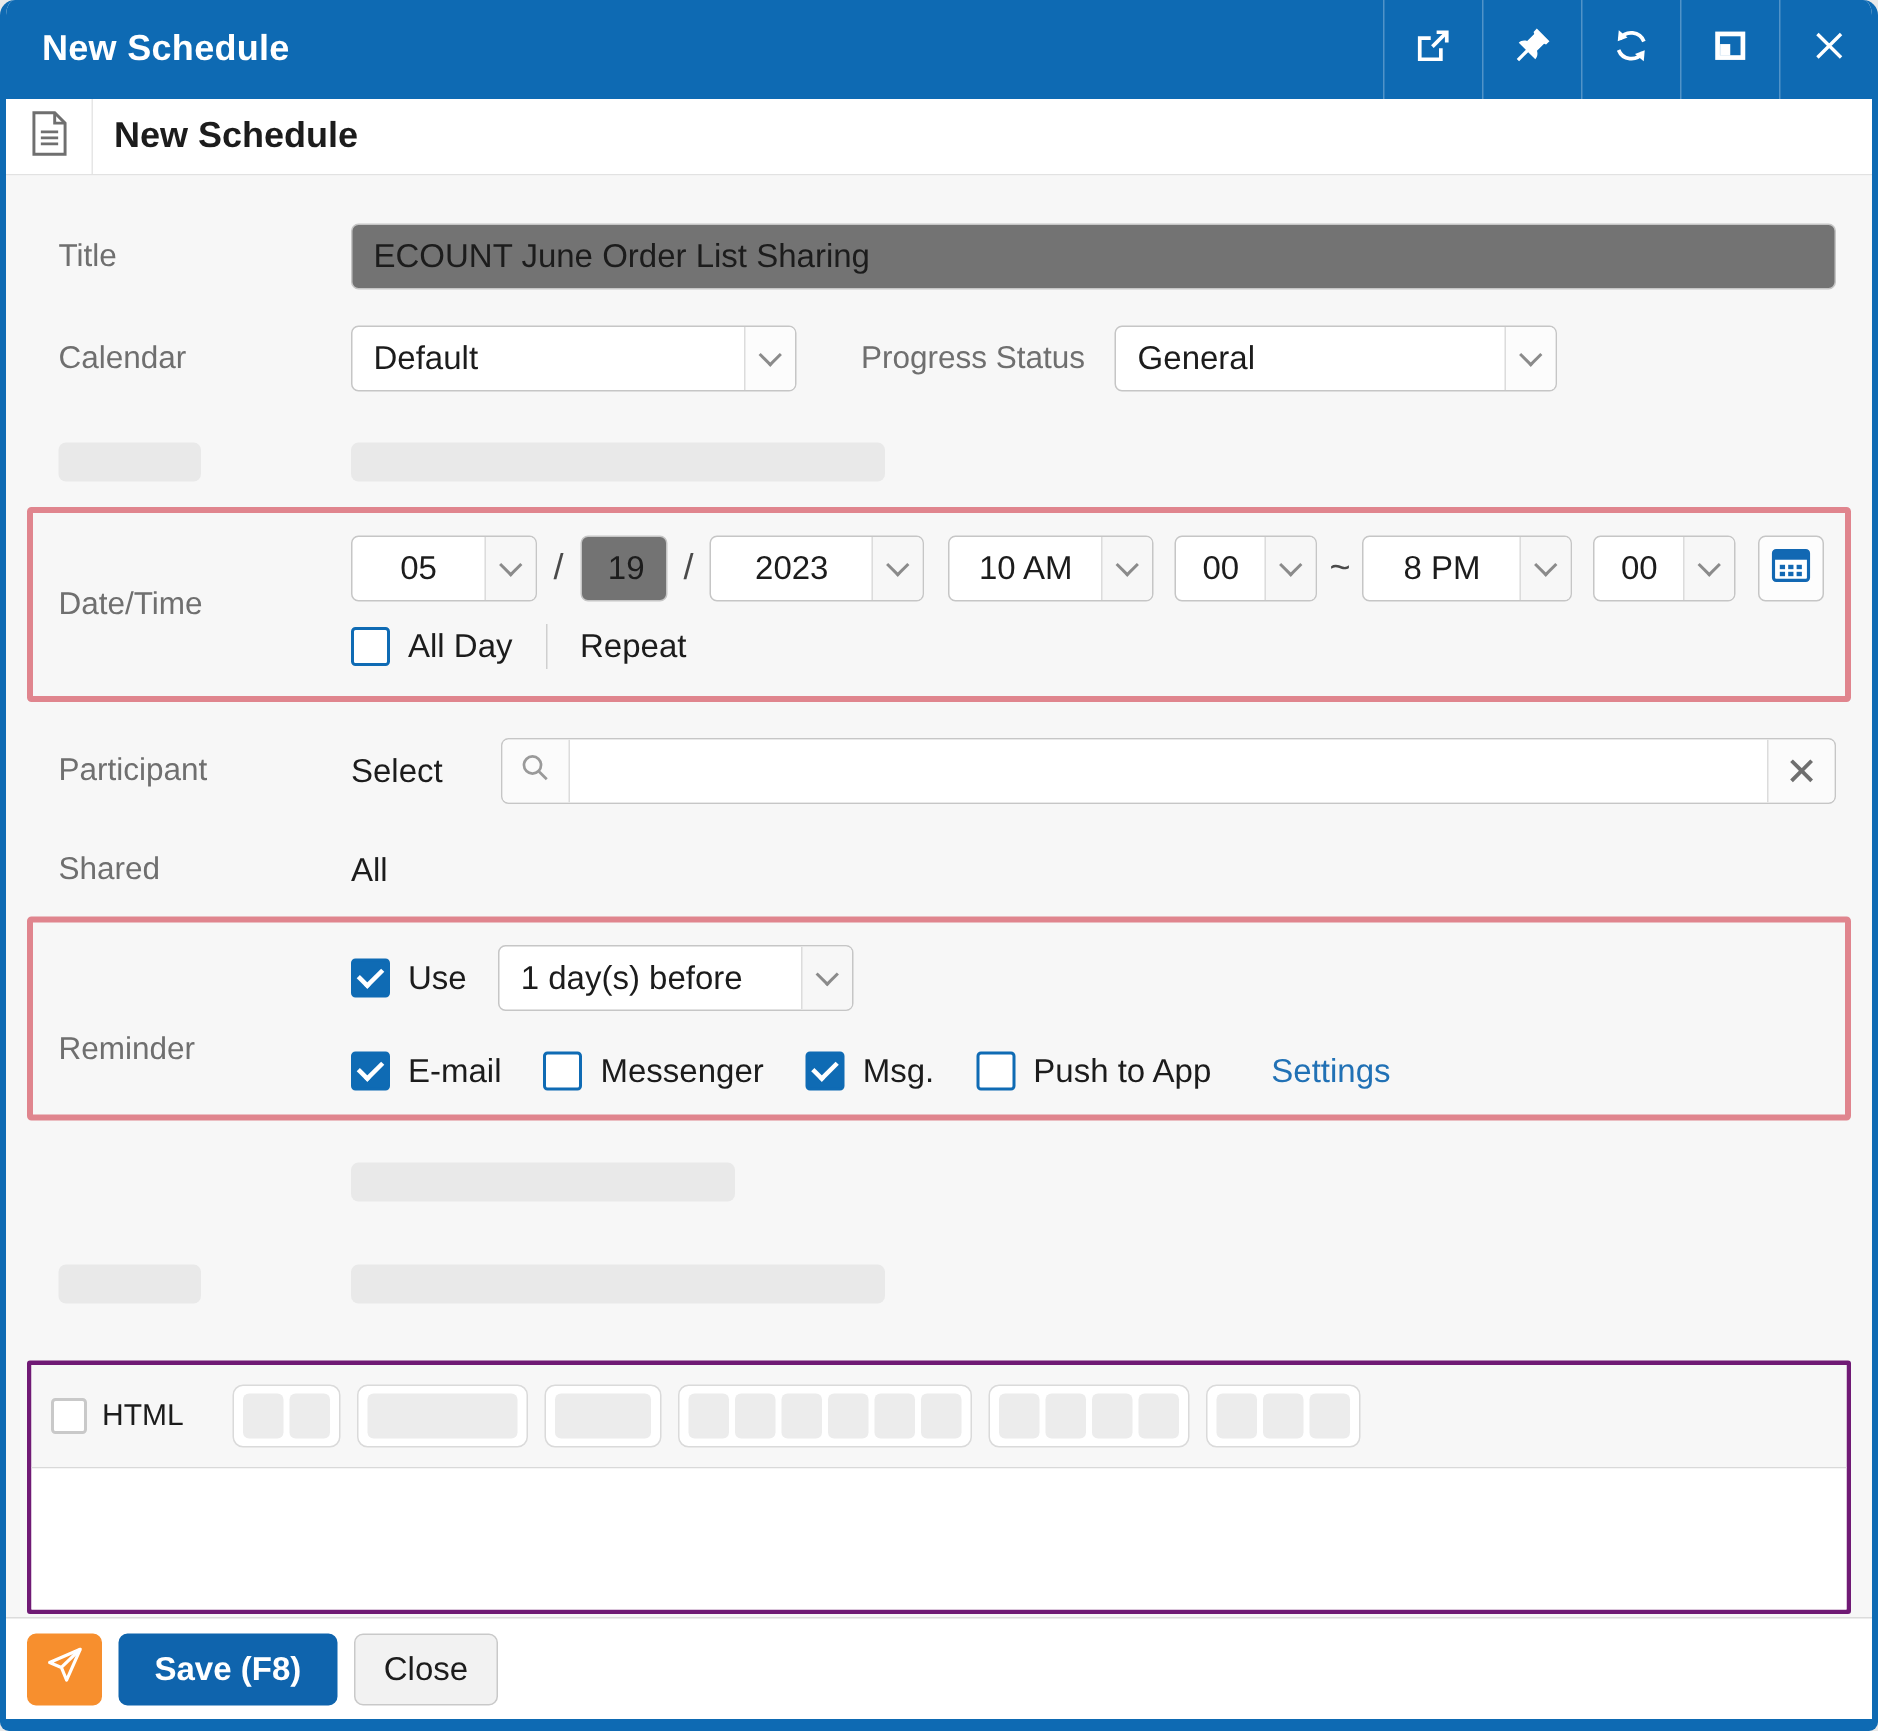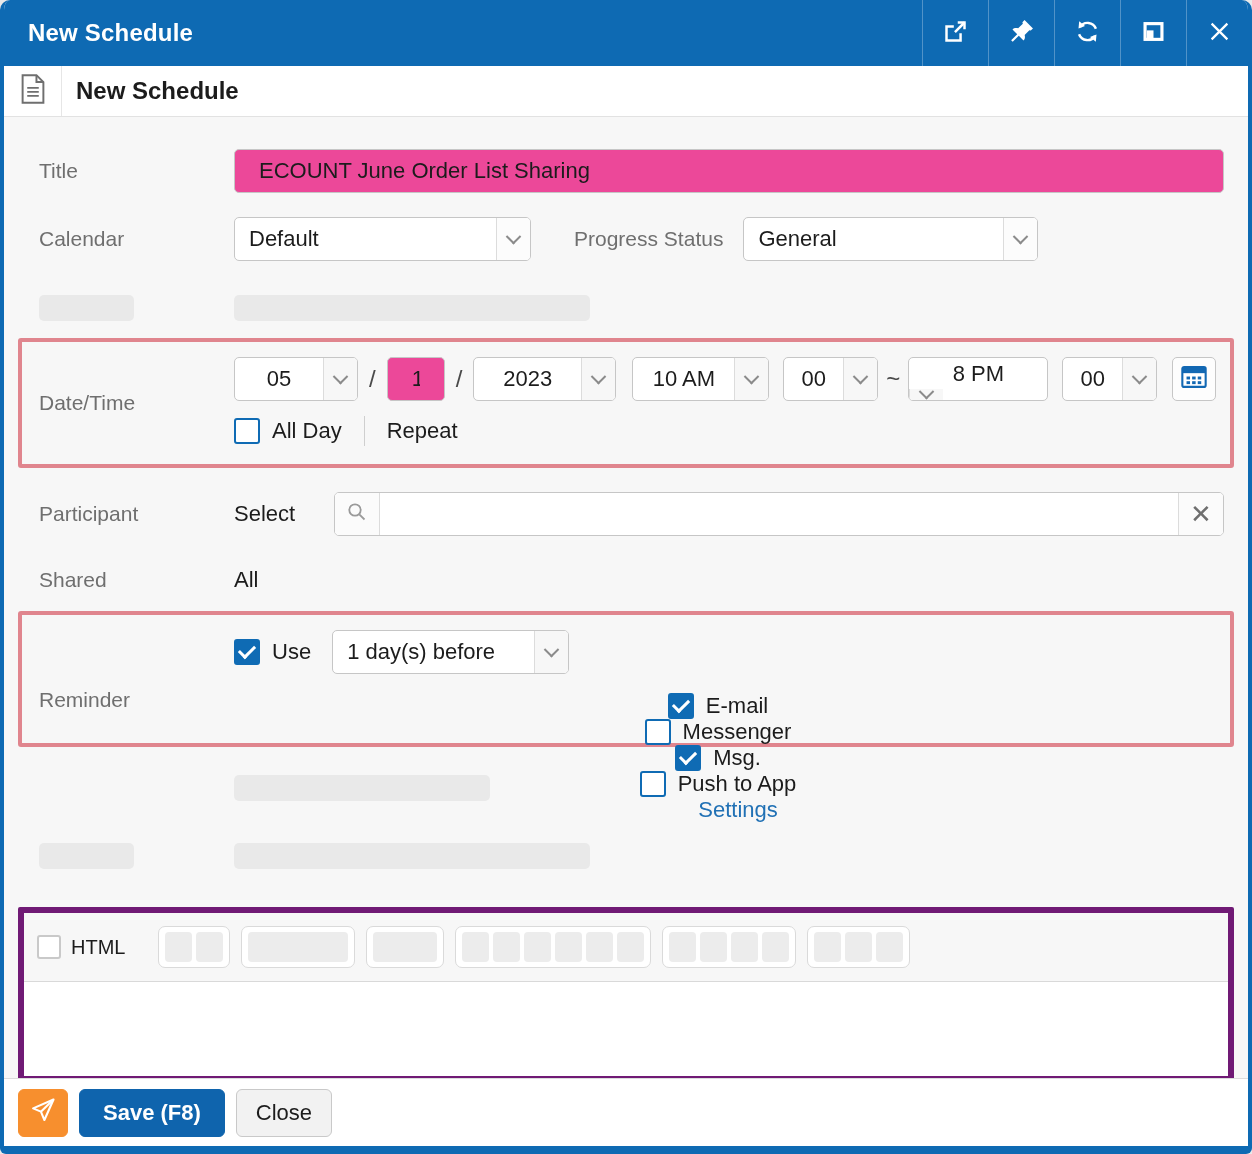--- a/index.html
+++ b/index.html
@@ -28,22 +28,22 @@
   .subheader-title{ display:flex; align-items:center; padding-left:14px; font-size:24px; font-weight:600; color:#1c1c1c; }
 
   
   .content{ height:961px; padding:32px 14px 0 14px; overflow:hidden; background:#f7f7f7; }
   .row{ display:flex; align-items:center; }
   .label-col{ width:216px; padding-left:21px; flex:none; font-size:21px; color:#6f6f6f; }
   .val{ font-size:22px; color:#1c1c1c; }
 
   
   .text-input{
-    height:44px; border:1px solid #c6c6c6; border-radius:5px; background:#ec4899;
-    font-size:22px; color:#1c1c1c; padding:0 24px; font-family:"Liberation Sans",sans-serif; outline:none;
+    height:44px; border:1px solid #c6c6c6; border-radius:5px; background:#737373;
+    font-size:22px; color:#1c1c1c; padding:0 14px; font-family:"Liberation Sans",sans-serif; outline:none;
   }
   .sel{
     height:44px; display:inline-flex; align-items:stretch; background:#fff;
     border:1px solid #c6c6c6; border-radius:5px; overflow:hidden; cursor:pointer; flex:none;
   }
   .sel-value{ display:flex; align-items:center; padding:0 14px; font-size:22px; color:#1c1c1c; flex:1; }
   .sel-chev{ width:34px; flex:none; border-left:1px solid #dcdcdc; background:#f7f7f7; display:flex; align-items:center; justify-content:center; }
   .chev-glyph{ width:11px; height:11px; border-right:2px solid #8b8b8b; border-bottom:2px solid #8b8b8b; transform:rotate(45deg) translate(-2px,-2px); }
 
   
@@ -69,29 +69,29 @@
   .search-field{
     flex:1; height:44px; display:flex; align-items:stretch; background:#fff;
     border:1px solid #c6c6c6; border-radius:5px; overflow:hidden; margin-right:10px;
   }
   .search-seg{ width:45px; flex:none; background:#fbfbfb; border-right:1px solid #dcdcdc; display:flex; align-items:center; justify-content:center; }
   .search-input{ flex:1; border:none; outline:none; font-size:22px; padding:0 12px; font-family:"Liberation Sans",sans-serif; }
   .clear-seg{ width:45px; flex:none; background:#fbfbfb; border-left:1px solid #dcdcdc; display:flex; align-items:center; justify-content:center; font-size:26px; color:#6f6f6f; cursor:pointer; }
 
   
   .rem-row1{ display:flex; align-items:center; }
-  .rem-row2{ display:flex; align-items:center; margin-top:19px; height:34px;flex-direction:column; }
+  .rem-row2{ display:flex; align-items:flex-end; margin-top:19px; height:34px; }
   .rem-group{ display:flex; align-items:center; margin-right:28px; }
   .settings-link{ font-size:22px; color:#2171b5; cursor:pointer; margin-left:12px; }
 
   
   .ph{ background:#e9e9e9; border-radius:5px; height:26px; }
 
   
-  .html-box{ margin-top:38px; border:6px solid #701a75; border-radius:2px; background:#fff; }
+  .html-box{ margin-top:38px; border:3px solid #701a75; border-radius:2px; background:#fff; }
   .html-toolbar{ display:flex; align-items:center; padding:13px 13px; border-bottom:1px solid #d9d9d9; background:#f7f7f7; }
   .html-cb-label{ font-size:20px; color:#1c1c1c; margin-left:10px; }
   .tb-group{ display:flex; align-items:center; gap:4px; background:#fff; border:1px solid #dadada; border-radius:7px; padding:5px 6px; margin-left:11px; height:42px; }
   .tb-ph{ background:#ececec; border-radius:4px; height:30px; width:27px; }
   .tb-ph.wide{ width:100px; }
   .tb-ph.med{ width:64px; }
   .html-content{ height:94px; background:#fff; }
 
   
   .footer{ height:68px; border-top:1px solid #dcdcdc; background:#fff; display:flex; align-items:center; padding:0 14px; gap:11px; }
@@ -224,21 +224,21 @@
               </span>
           </div>
           <div style="width:14px;"></div>
           <div class="sel" style="width:95px;">
             <span class="sel-value" style="justify-content:center; padding:0;">00</span>
             <span class="sel-chev">
                 <span class="chev-glyph"></span>
               </span>
           </div>
           <span class="dt-sep" style="padding:0 8px;">~</span>
-          <div class="sel" style="width:140px;flex-direction:column;">
+          <div class="sel" style="width:140px;">
             <span class="sel-value" style="justify-content:center; padding:0;">8 PM</span>
             <span class="sel-chev">
                 <span class="chev-glyph"></span>
               </span>
           </div>
           <div style="width:14px;"></div>
           <div class="sel" style="width:95px;">
             <span class="sel-value" style="justify-content:center; padding:0;">00</span>
             <span class="sel-chev">
                 <span class="chev-glyph"></span>

